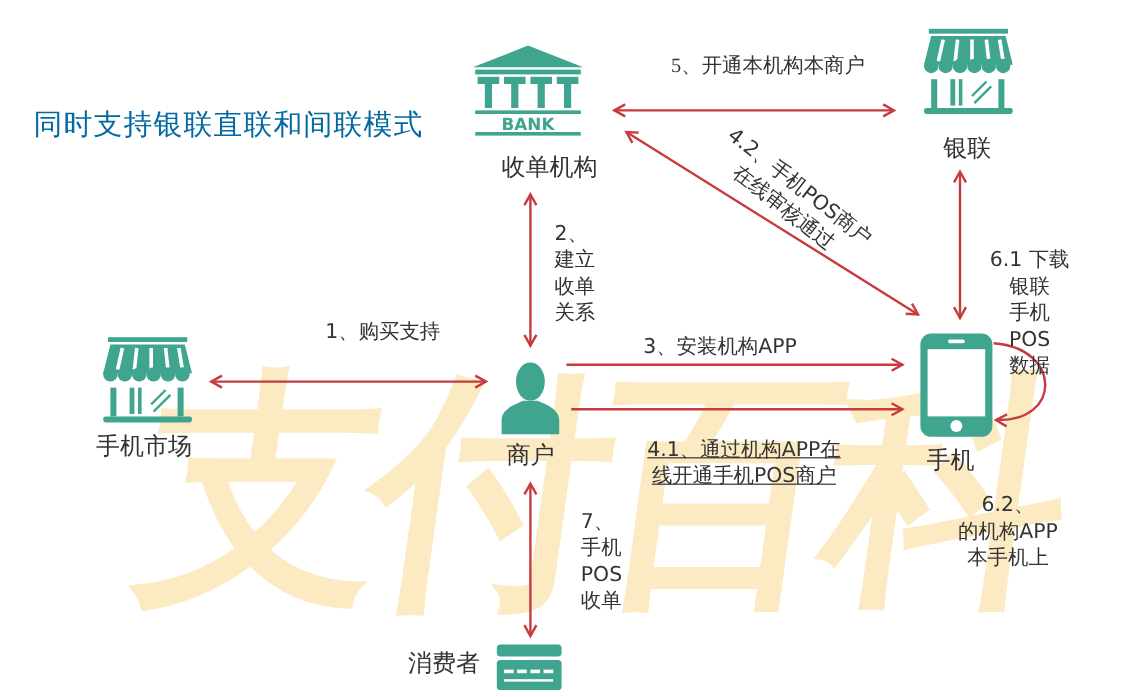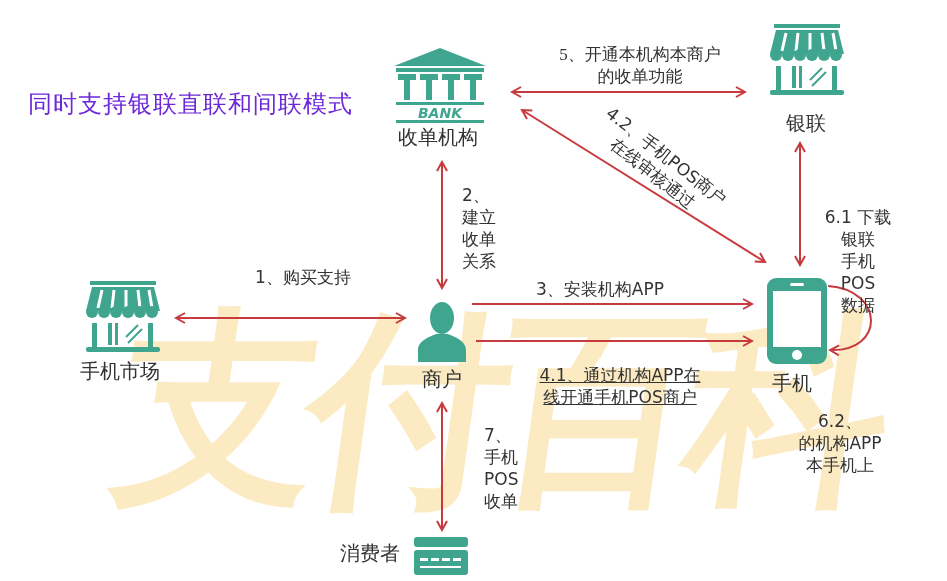--- a/index.html
+++ b/index.html
@@ -13,21 +13,21 @@
     position: absolute; left: 120px; top: 290px; width: 700px; height: 240px;
     font-family: "DejaVu Sans", sans-serif; font-weight: bold;
     font-size: 200px; line-height: 240px; letter-spacing: -10px;
     color: #fbe9bf; opacity: 0.95; transform: skewX(-8deg) scaleY(1.05);
     white-space: nowrap; z-index: 0;
   }
   svg.arrows { position: absolute; left: 0; top: 0; z-index: 1; }
   .t { position: absolute; z-index: 2; white-space: nowrap; font-size: 17px; line-height: 22px; color: #333; }
   .center { text-align: center; }
   .title {
-    position: absolute; left: 28px; top: 88px; font-size: 24px; color: #6d28d9; z-index: 2;
+    position: absolute; left: 28px; top: 88px; font-size: 24px; color: #0369a1; z-index: 2;
     letter-spacing: 1px;
   }
   .node-label { font-size: 20px; color: #333; }
   .icon { position: absolute; z-index: 2; }
   .rot { transform: rotate(38deg); transform-origin: left top; }
 </style>
 </head>
 <body>
 
 <div class="watermark">支付百科</div>
@@ -53,40 +53,40 @@
 
   <line x1="472" y1="304" x2="752" y2="304" stroke="#c73a3e" stroke-width="2" marker-end="url(#ah)"></line>
 
   <line x1="476" y1="341" x2="752" y2="341" stroke="#c73a3e" stroke-width="2" marker-end="url(#ah)"></line>
 
   <line x1="442" y1="403" x2="442" y2="530" stroke="#c73a3e" stroke-width="2" marker-start="url(#ah)" marker-end="url(#ah)"></line>
 
   <path d="M828,286 C885,290 885,352 830,350" fill="none" stroke="#c73a3e" stroke-width="2" marker-end="url(#ah)"></path>
 </svg>
 
-<div class="icon" style="left:392px; top:46px; width:96px; height:78px;font-style:italic;">
+<div class="icon" style="left:392px; top:36px; width:96px; height:78px;">
   <svg width="96" height="78">
     <polygon points="48,2 94,20 2,20" fill="#3fa58f"></polygon>
     <rect x="4" y="22" width="88" height="4" fill="#3fa58f"></rect>
     <g fill="#3fa58f">
       <rect x="6" y="28" width="18" height="6"></rect>
         <rect x="12" y="34" width="6" height="20"></rect>
       <rect x="28" y="28" width="18" height="6"></rect>
         <rect x="34" y="34" width="6" height="20"></rect>
       <rect x="50" y="28" width="18" height="6"></rect>
         <rect x="56" y="34" width="6" height="20"></rect>
       <rect x="72" y="28" width="18" height="6"></rect>
         <rect x="78" y="34" width="6" height="20"></rect>
     </g>
     <rect x="4" y="56" width="88" height="3" fill="#3fa58f"></rect>
     <text x="48" y="72" text-anchor="middle" font-family="DejaVu Sans, sans-serif" font-weight="bold" font-size="14" fill="#3fa58f">BANK</text>
     <rect x="4" y="74" width="88" height="3" fill="#3fa58f"></rect>
   </svg>
 </div>
-<div class="t node-label" style="left:398px; top:128px;font-family:Liberation Mono, monospace;">收单机构</div>
+<div class="t node-label" style="left:418px; top:128px;">收单机构</div>
 
 <div class="icon" style="left:768px; top:22px; width:78px; height:74px;">
   <svg width="78" height="74">
     <rect x="6" y="2" width="66" height="4" fill="#3fa58f"></rect>
     <polygon points="8,8 70,8 76,32 2,32" fill="#3fa58f"></polygon>
     <g stroke="#fff" stroke-width="3">
         <line x1="18" y1="11" x2="14" y2="29"></line>
         <line x1="30" y1="11" x2="28" y2="29"></line>
         <line x1="42" y1="11" x2="42" y2="29"></line>
         <line x1="54" y1="11" x2="56" y2="29"></line>
@@ -173,21 +173,20 @@
         <rect x="18" y="22" width="8" height="3"></rect>
         <rect x="29" y="22" width="8" height="3"></rect>
         <rect x="40" y="22" width="8" height="3"></rect>
         <rect x="7" y="30" width="41" height="2"></rect>
       </g>
   </svg>
 </div>
 
 <div class="t center" style="left:540px; top:44px; width:200px;font-family:Liberation Serif, serif;">
   <div>5、开通本机构本商户</div>
-  <div>的收单功能</div>
 </div>
 
 <div class="t rot center" style="left:610px; top:98px; width:160px;">
   <div>4.2、手机POS商户</div>
   <div>在线审核通过</div>
 </div>
 
 <div class="t" style="left:462px; top:184px;">
   <div>2、</div>
   <div>建立</div>
@@ -196,21 +195,21 @@
 </div>
 
 <div class="t center" style="left:818px; top:162px; width:80px;margin-top:44px;">
   <div>6.1 下载</div>
   <div>银联</div>
   <div>手机</div>
   <div>POS</div>
   <div>数据</div>
 </div>
 
-<div class="t center" style="left:228px; top:266px; width:150px;">
+<div class="t center" style="left:244px; top:266px; width:150px;">
   <div>1、购买支持</div>
 </div>
 
 <div class="t" style="left:536px; top:278px;">3、安装机构APP</div>
 
 <div class="t center" style="left:520px; top:364px; width:200px;text-decoration:underline;">
   <div>4.1、通过机构APP在</div>
   <div>线开通手机POS商户</div>
 </div>
 

